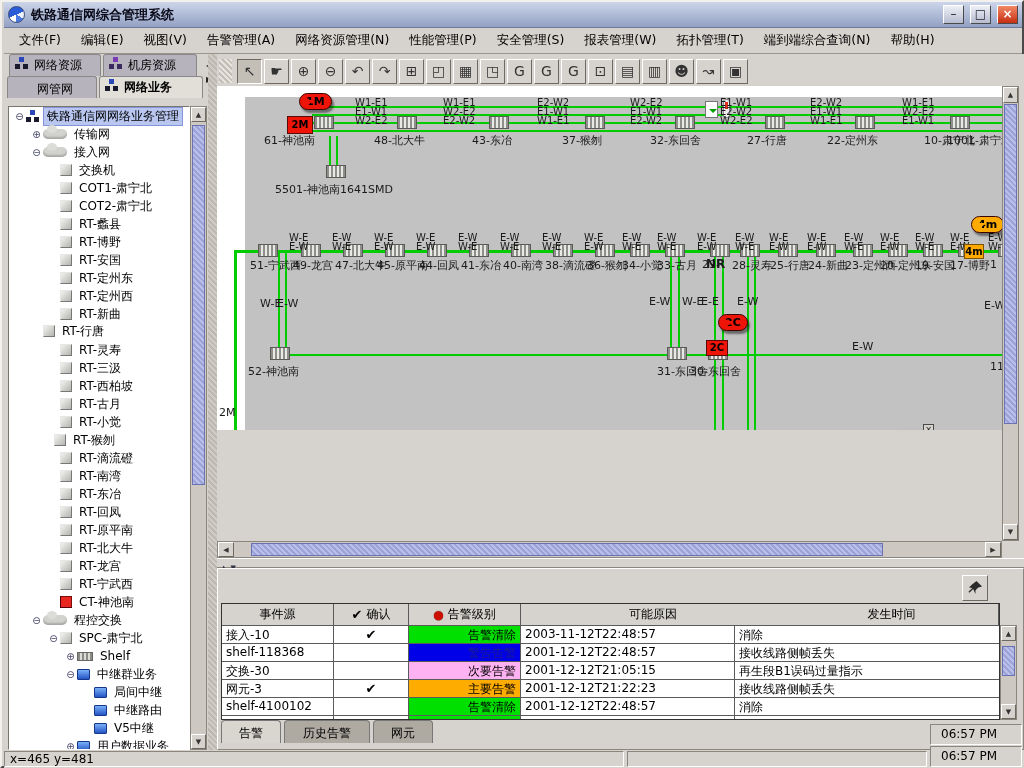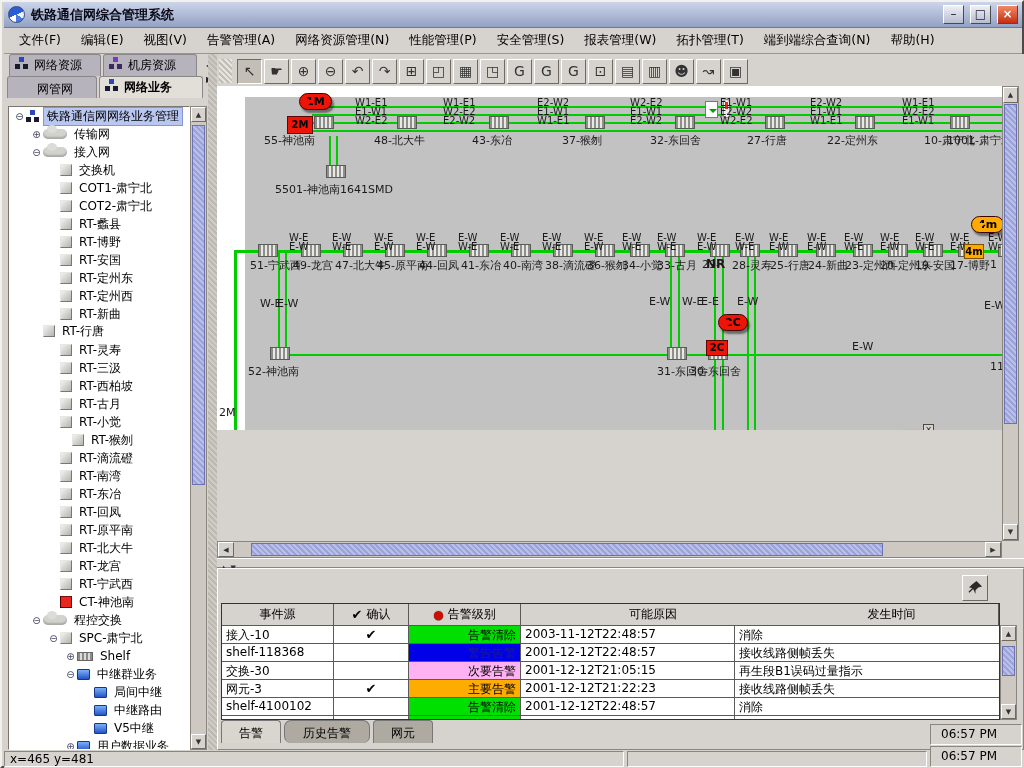--- a/index.html
+++ b/index.html
@@ -222,21 +222,21 @@
         <div class="trow" style="top: 288px; padding-left: 38px;">
           <div class="texp"></div>
           <div class="ico-box"></div>
           <div class="tlabel">RT-古月</div>
         </div>
         <div class="trow" style="top: 306px; padding-left: 38px;">
           <div class="texp"></div>
           <div class="ico-box"></div>
           <div class="tlabel">RT-小觉</div>
         </div>
-        <div class="trow" style="top: 324px; padding-left: 50px;">
+        <div class="trow" style="top: 324px; padding-left: 32px;">
           <div class="texp"></div>
           <div class="ico-box"></div>
           <div class="tlabel">RT-猴刎</div>
         </div>
         <div class="trow" style="top: 342px; padding-left: 38px;">
           <div class="texp"></div>
           <div class="ico-box"></div>
           <div class="tlabel">RT-滴流磴</div>
         </div>
         <div class="trow" style="top: 360px; padding-left: 38px;">
@@ -396,21 +396,21 @@
       <div class="ind-doc" style="left:488px;top:15px"></div>
       <div class="ind-flask" style="left:506px;top:13px"></div>
     <div class="mnode" style="left: 97px; top: 30px;"></div>
         <div class="mnode" style="left: 180px; top: 30px;"></div>
         <div class="mnode" style="left: 272px; top: 30px;"></div>
         <div class="mnode" style="left: 368px; top: 30px;"></div>
         <div class="mnode" style="left: 458px; top: 30px;"></div>
         <div class="mnode" style="left: 548px; top: 30px;"></div>
         <div class="mnode" style="left: 638px; top: 30px;"></div>
         <div class="mnode" style="left: 733px; top: 30px;"></div>
-        <div class="mlabel" style="left: 47px; top: 47px;">55-神池南</div>
+        <div class="mlabel" style="left: 47px; top: 47px;">61-神池南</div>
         <div class="mlabel" style="left: 157px; top: 47px;">48-北大牛</div>
         <div class="mlabel" style="left: 255px; top: 47px;">43-东冶</div>
         <div class="mlabel" style="left: 345px; top: 47px;">37-猴刎</div>
         <div class="mlabel" style="left: 433px; top: 47px;">32-东回舍</div>
         <div class="mlabel" style="left: 530px; top: 47px;">27-行唐</div>
         <div class="mlabel" style="left: 610px; top: 47px;">22-定州东</div>
         <div class="mlabel" style="left: 707px; top: 47px;">10-肃宁北</div>
         <div class="mlabel" style="left: 730px; top: 47px;">1001-肃宁北</div>
         <div class="mlabel small" style="left: 138px; top: 11px;">W1-E1</div>
         <div class="mlabel small" style="left: 138px; top: 20px;">E1-W1</div>
@@ -626,21 +626,21 @@
           </div>
         </div>
 
       <div class="sb" style="left:782px;top:56px;width:17px;height:95px">
         <div class="arrow" style="left:0;top:0;width:15px;height:15px;line-height:14px">▲</div>
         <div class="thumb" style="left:1px;top:20px;width:13px;height:30px"></div>
         <div class="arrow" style="left:0;bottom:0;width:15px;height:15px;line-height:14px">▼</div>
       </div>
       <div id="btabs">
           <div class="btab active" style="left: 3px; top: 151px; width: 60px;">告警</div>
-          <div class="btab" style="left: 66px; top: 151px; width: 86px; border-radius: 7px;">历史告警</div>
+          <div class="btab" style="left: 66px; top: 151px; width: 86px;">历史告警</div>
           <div class="btab" style="left: 155px; top: 151px; width: 60px;">网元</div>
         </div>
     </div>
   </div>
 
   <div id="statusbar">
     <div class="scell" style="left:0;top:1px;width:620px">x=465 y=481</div>
     <div class="scell" style="left:623px;top:1px;width:300px"></div>
   </div>
   <div class="timebox" style="left:928px;top:722px">06:57 PM</div>

